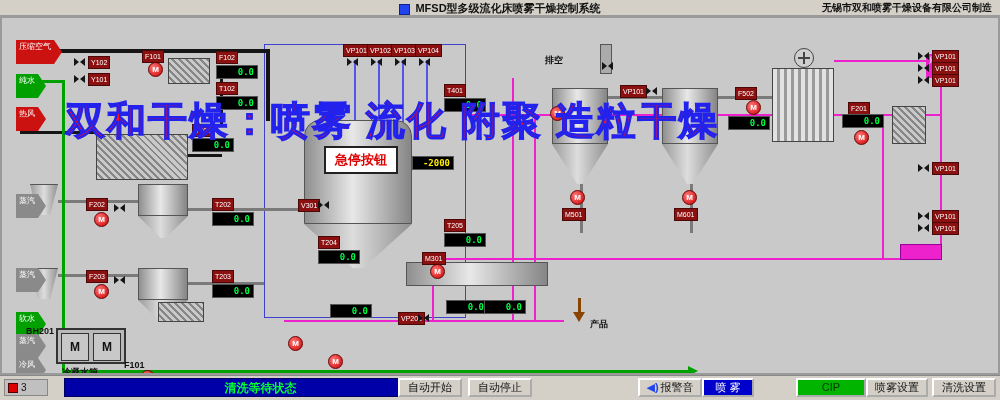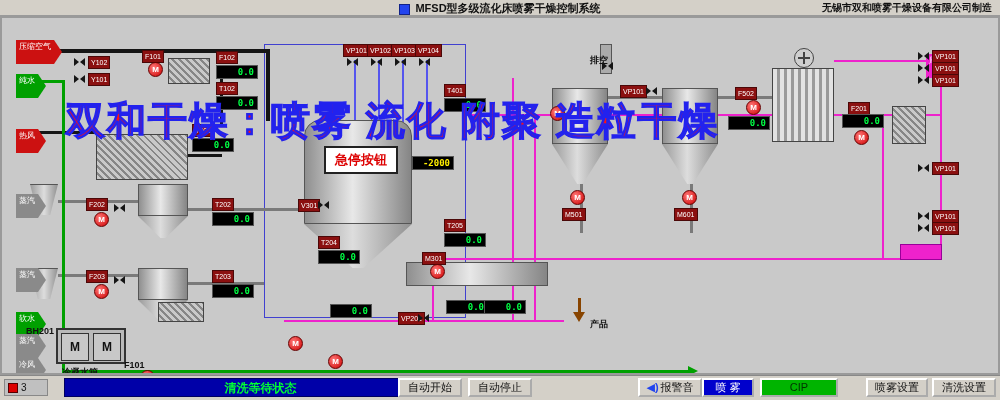--- a/index.html
+++ b/index.html
@@ -156,21 +156,21 @@
       <div class="pipe" style="left: 880px; top: 96px; width: 2px; height: 146px; background: rgb(238, 34, 204);"></div>
       <div class="pipe" style="left: 430px; top: 240px; width: 2px; height: 64px; background: rgb(238, 34, 204);"></div>
       <div class="pipe" style="left: 832px; top: 42px; width: 94px; height: 2px; background: rgb(238, 34, 204);"></div>
       <div class="pipe" style="left: 352px; top: 42px; width: 2px; height: 62px; background: rgb(85, 85, 238);"></div>
       <div class="pipe" style="left: 376px; top: 42px; width: 2px; height: 62px; background: rgb(85, 85, 238);"></div>
       <div class="pipe" style="left: 400px; top: 42px; width: 2px; height: 62px; background: rgb(85, 85, 238);"></div>
       <div class="pipe" style="left: 424px; top: 42px; width: 2px; height: 62px; background: rgb(85, 85, 238);"></div>
       <div class="pipe" style="left: 576px; top: 280px; width: 3px; height: 16px; background: rgb(136, 68, 0);"></div>
       <div class="feed" style="left: 14px; top: 22px; background: rgb(204, 17, 17);">压缩空气</div>
       <div class="feed" style="left: 14px; top: 56px; background: rgb(0, 160, 0);">纯水</div>
-      <div class="feed" style="left: 14px; top: 111px; background: rgb(204, 17, 17);">热风</div>
+      <div class="feed" style="left: 14px; top: 89px; background: rgb(204, 17, 17);">热风</div>
       <div class="feed" style="left: 14px; top: 176px; background: rgb(138, 138, 138);">蒸汽</div>
       <div class="feed" style="left: 14px; top: 250px; background: rgb(138, 138, 138);">蒸汽</div>
       <div class="feed" style="left: 14px; top: 294px; background: rgb(0, 160, 0);">软水</div>
       <div class="feed" style="left: 14px; top: 316px; background: rgb(138, 138, 138);">蒸汽</div>
       <div class="feed" style="left: 14px; top: 340px; background: rgb(138, 138, 138);">冷风</div>
       <div class="feed" style="left: 924px; top: 36px; background: rgb(238, 34, 204);">尾气</div>
       <div class="plate" style="left: 140px; top: 32px;">F101</div>
       <div class="plate" style="left: 86px; top: 38px;">Y102</div>
       <div class="plate" style="left: 86px; top: 55px;">Y101</div>
       <div class="plate" style="left: 341px; top: 26px;">VP101</div>
@@ -266,39 +266,39 @@
       <div class="valve" style="left: 916px; top: 46px;"></div>
       <div class="valve" style="left: 916px; top: 58px;"></div>
       <div class="valve" style="left: 916px; top: 146px;"></div>
       <div class="valve" style="left: 916px; top: 194px;"></div>
       <div class="valve" style="left: 916px; top: 206px;"></div>
       <div class="valve" style="left: 416px; top: 296px;"></div>
       <div class="valve" style="left: 112px; top: 186px;"></div>
       <div class="valve" style="left: 112px; top: 258px;"></div>
       <div class="valve" style="left: 316px; top: 183px;"></div>
       <div class="valve" style="left: 600px; top: 44px;"></div>
-      <div class="txt" style="left: 588px; top: 36px; color: rgb(17, 17, 17);">排空</div>
+      <div class="txt" style="left: 543px; top: 36px; color: rgb(17, 17, 17);">排空</div>
       <div class="txt" style="left: 588px; top: 300px; color: rgb(17, 17, 17);">产品</div>
       <div class="txt" style="left: 60px; top: 348px; color: rgb(17, 17, 17);">冷凝水箱</div>
       <div class="txt" style="left: 24px; top: 308px; color: rgb(17, 17, 17);">BH201</div>
       <div class="txt" style="left: 122px; top: 342px; color: rgb(17, 17, 17);">F101</div>
     </div>
 
   <div class="statusbar">
     <div class="pagebox">
       <span class="reddot"></span>
       <span>3</span>
     </div>
     <div class="statusbanner">
       <span>清洗等待状态</span>
     </div>
     <button class="btn" style="left:398px;width:64px">自动开始</button>
     <button class="btn" style="left:468px;width:64px">自动停止</button>
     <button class="btn" style="left:638px;width:64px">
       <span class="spk">◀)</span><span>报警音</span>
     </button>
     <button class="btn blue" style="left:702px;width:52px">喷 雾</button>
-    <button class="btn green" style="left:760px;width:78px">CIP</button>
+    <button class="btn green" style="left:796px;width:70px">CIP</button>
     <button class="btn" style="left:866px;width:62px">喷雾设置</button>
     <button class="btn" style="left:932px;width:64px">清洗设置</button>
   </div>
 
 </div>
 
 </body></html>

